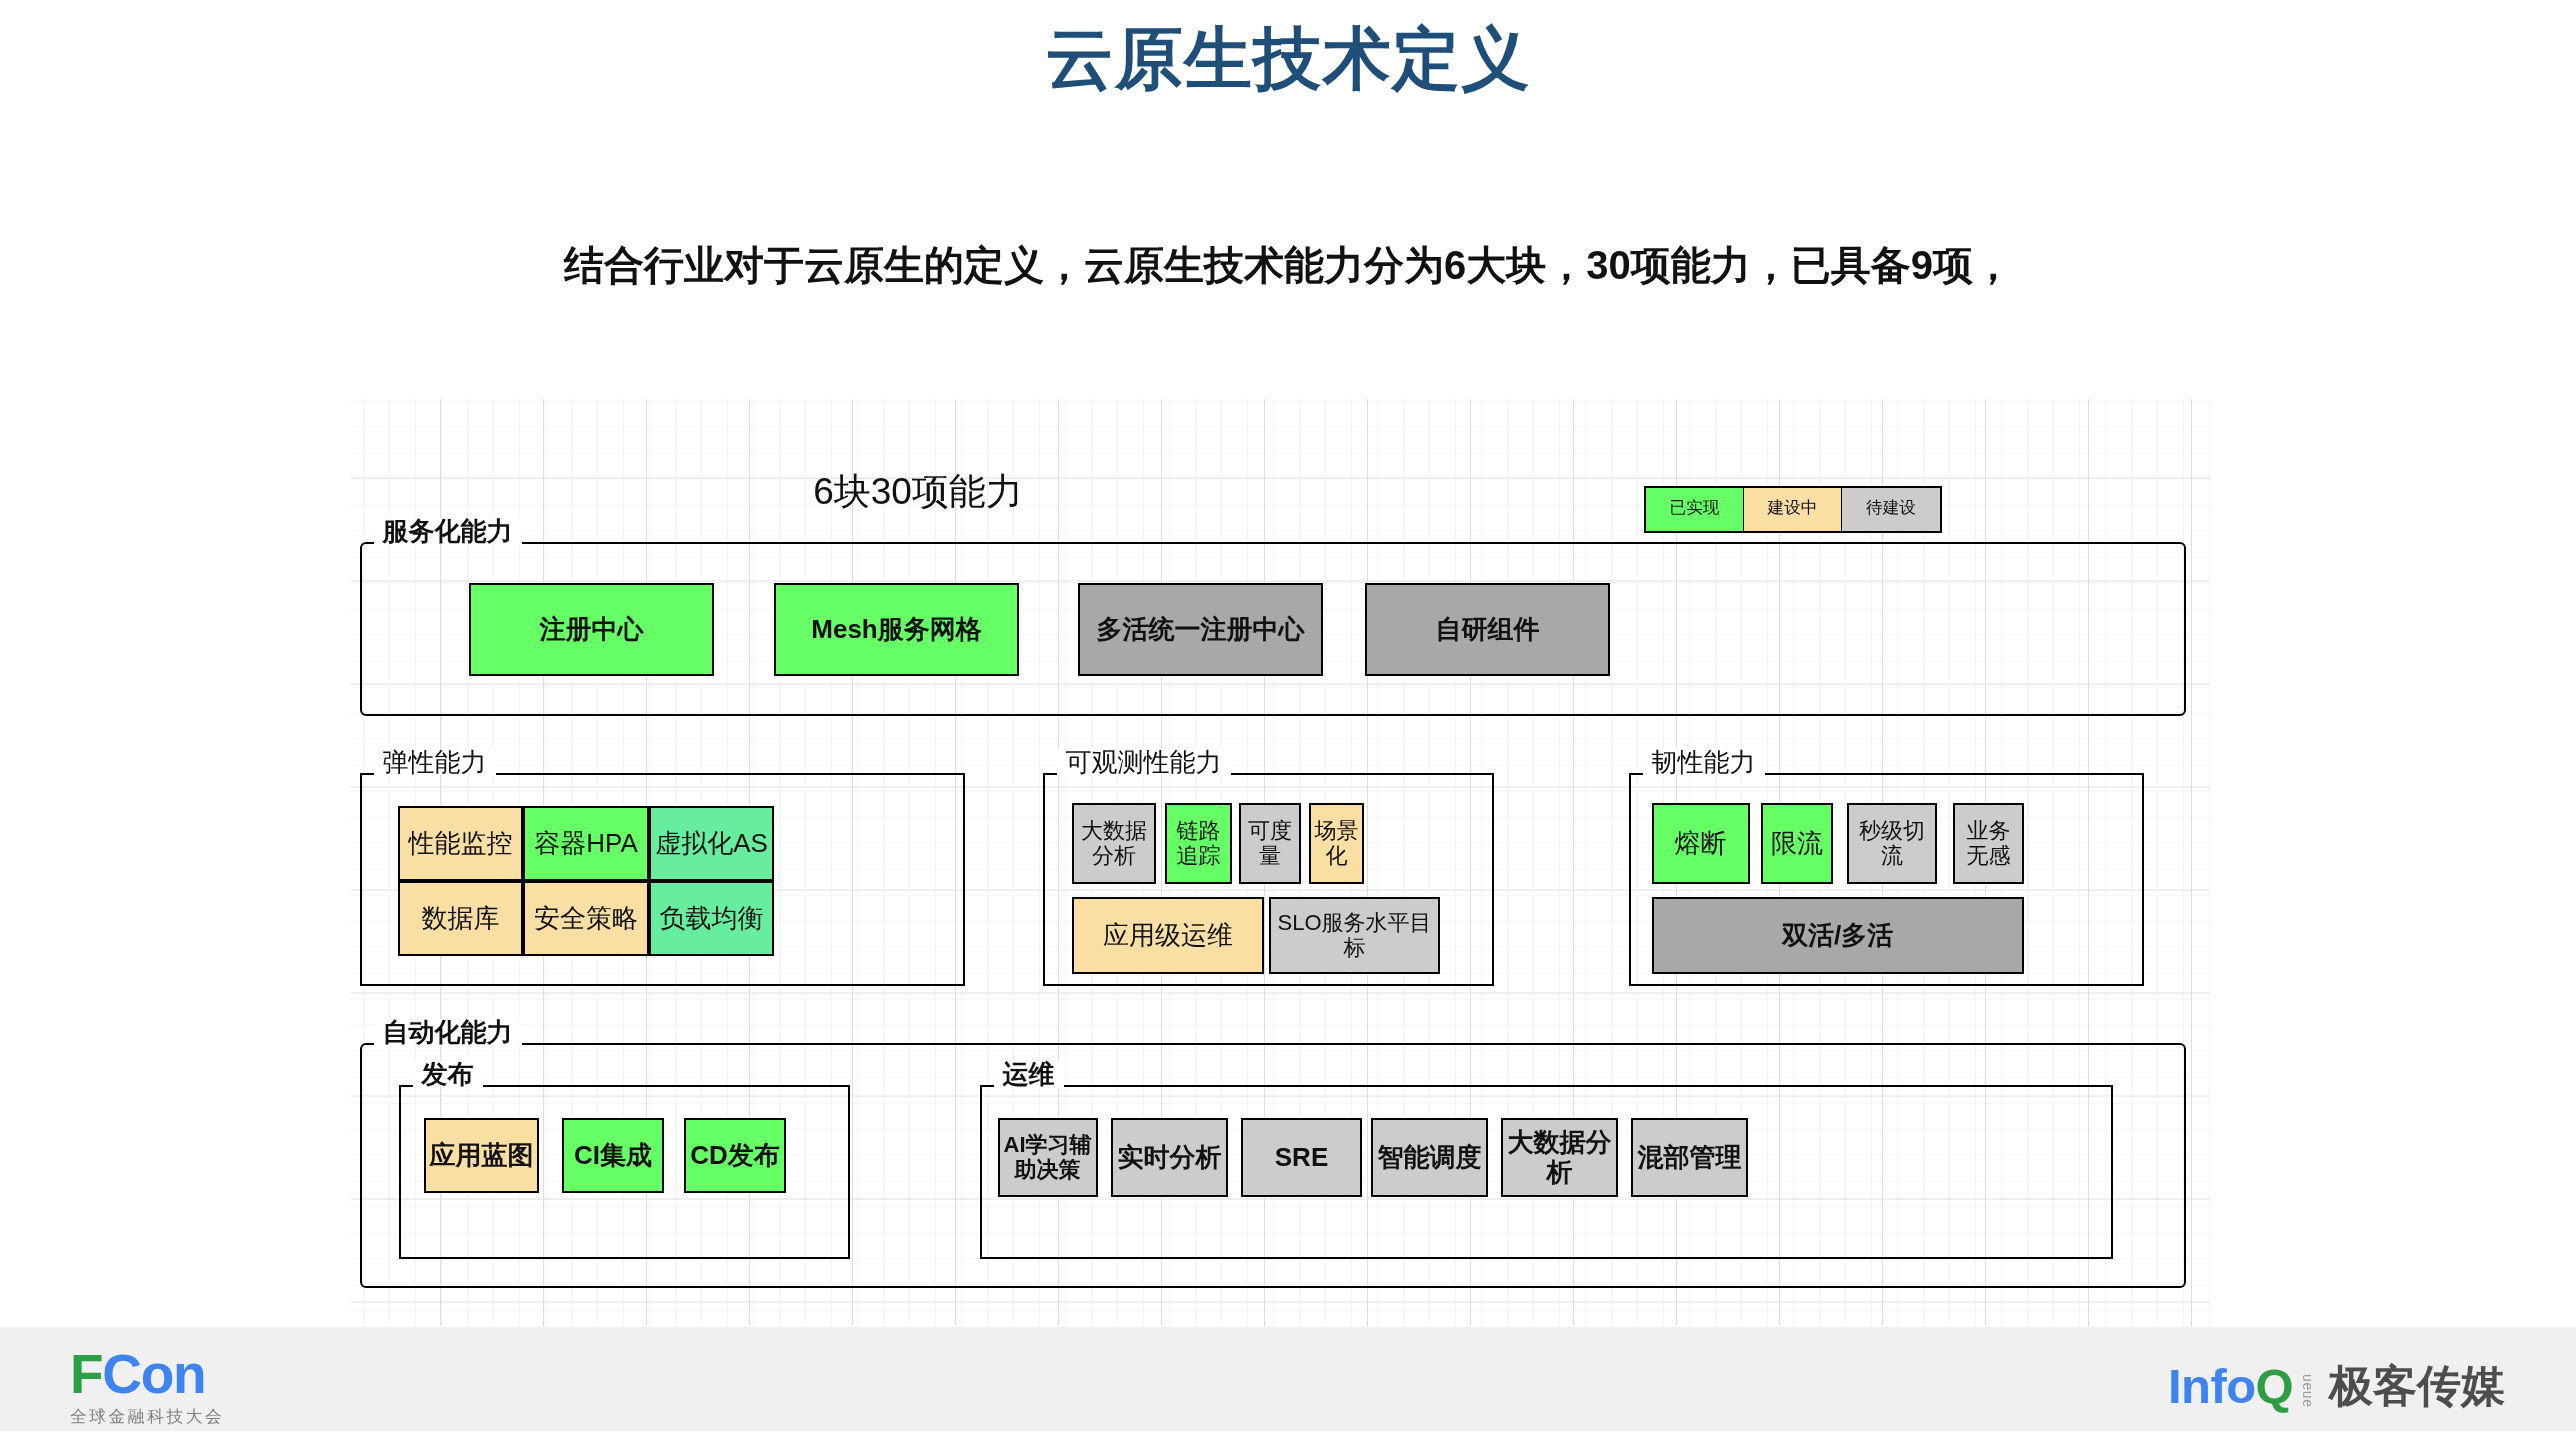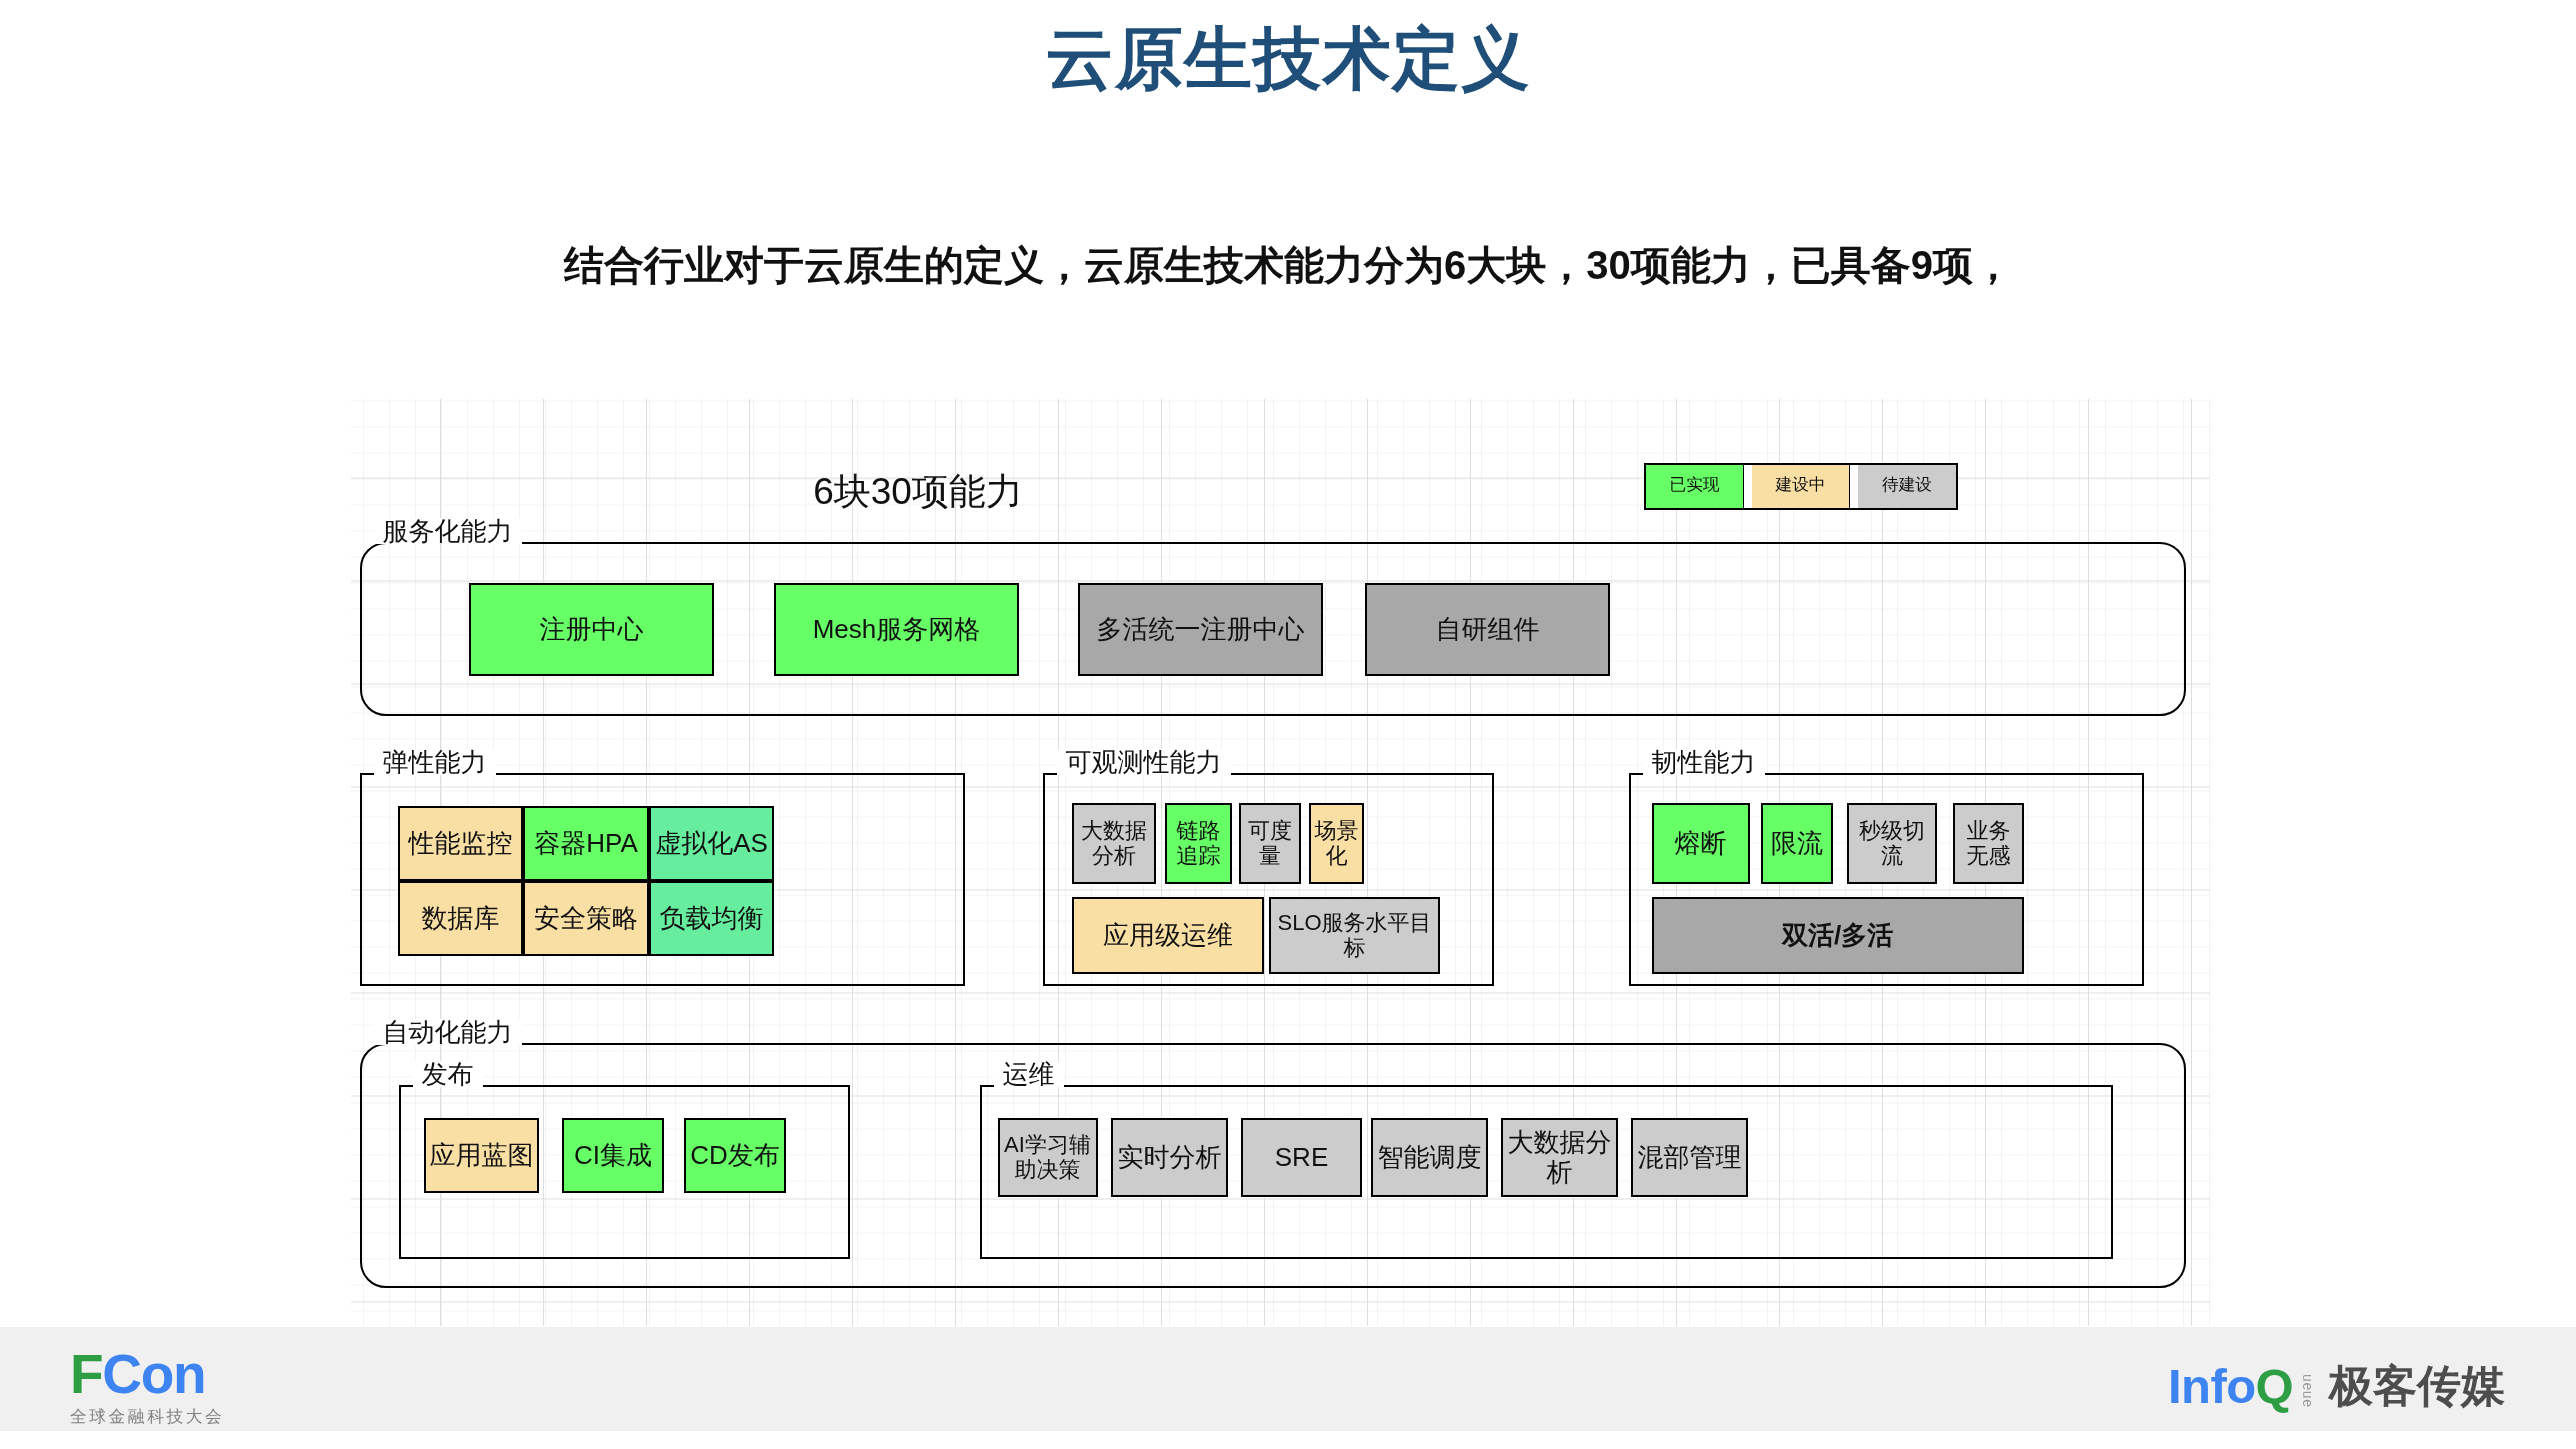--- a/index.html
+++ b/index.html
@@ -39,39 +39,39 @@
     background-size: 103px 103px, 103px 103px, 26px 26px, 26px 26px;
     background-position: -14px -24.5px, -14px -24.5px, -14px -24.5px, -14px -24.5px;
   }
 
   
   .diagram-heading {
     position: absolute; left: 116px; top: 68px; width: 902px;
     text-align: center; font-size: 37px; font-weight: 400; color: #111;
   }
   .legend {
-    position: absolute; left: 1293px; top: 64px;
-    display: flex; border: 2.6px solid #000; background:#fff;gap:8px;
+    position: absolute; left: 1293px; top: 87px;
+    display: flex; border: 2.6px solid #000; background:#fff;
   }
   .legend-cell {
     width: 98px; height: 43px; line-height: 39px; text-align: center;
     font-size: 16.7px; color: #111; border-right: 1.9px solid #000;
   }
   .legend-cell:last-child { border-right: none; }
   .lg-done { background: #66ff66; }
   .lg-prog { background: #fadfa4; }
   .lg-todo { background: #cccccc; }
 
   
   .group {
     position: absolute;
     border: 2.6px solid #000;
     background: transparent;
   }
-  .group.round { border-radius: 26px; }
+  .group.round { border-radius: 6px; font-weight: bold; }
   .group > .glabel {
     position: absolute; top: -26px; left: 11.6px;
     background: #ffffff; padding: 0 9px;
     font-size: 26px; color: #111; white-space: nowrap; line-height: 1;
   }
 
   
   .box {
     position: absolute;
     border: 2.6px solid #000;

